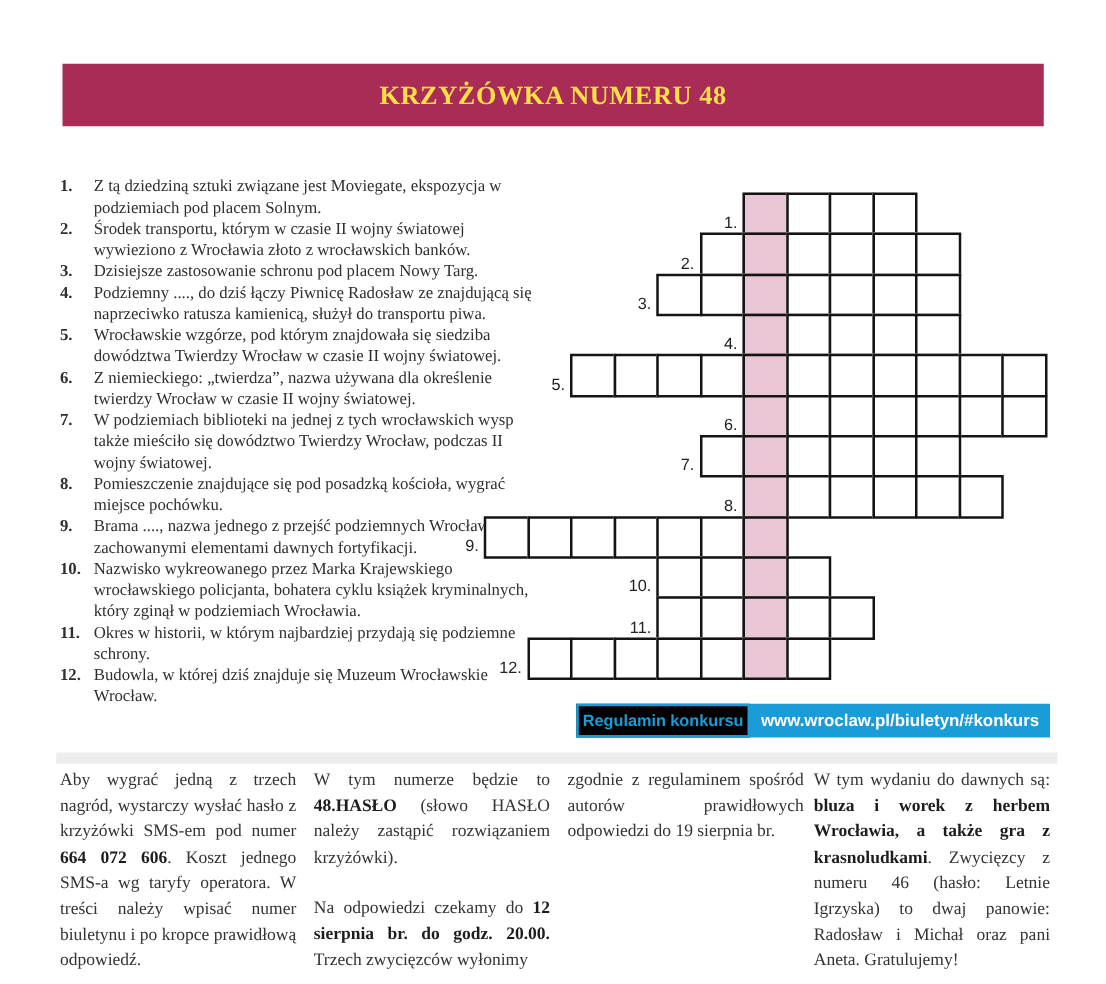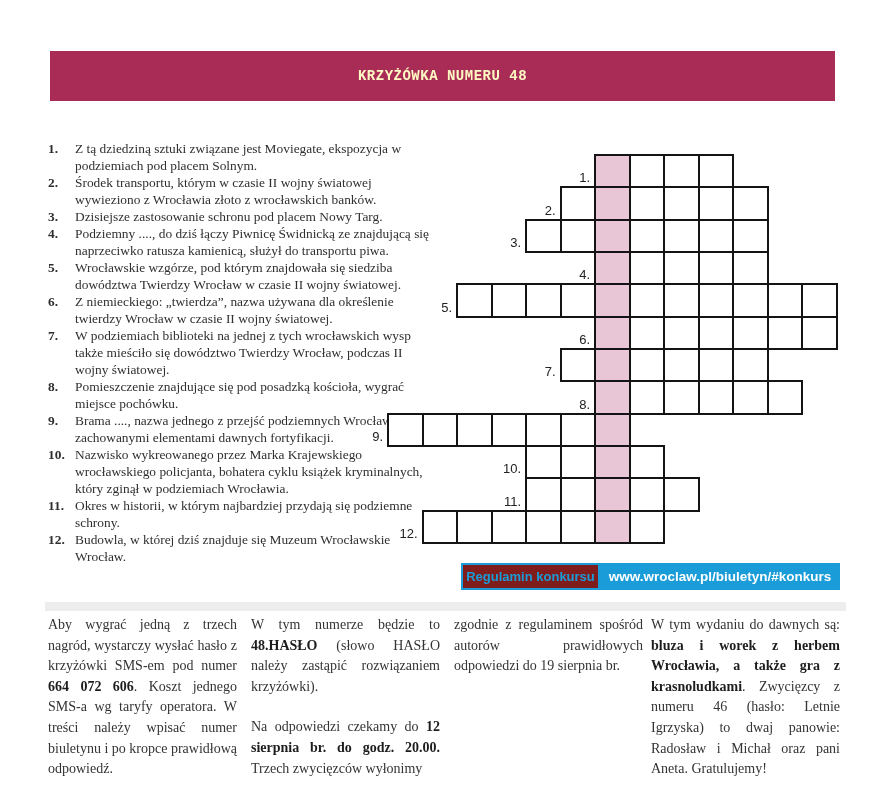--- a/index.html
+++ b/index.html
@@ -1,38 +1,38 @@
 <!DOCTYPE html>
 <html><head>
 <meta charset="utf-8">
 <style>
   html,body { margin:0; padding:0; background:#fff; }
   .page { position:relative; width:885px; height:787px; background:#ffffff; overflow:hidden;
           font-family:"Liberation Serif", serif; }
 
   .banner { position:absolute; left:50px; top:51px; width:785px; height:50px; background:#a82c56;
             display:flex; align-items:center; justify-content:center; }
-  .banner-title { color:#fef9c3; font-family:Liberation Mono, monospace; font-weight:700;
-                  font-size:14px; letter-spacing:0.5px; }
+  .banner-title { color:#fde047; font-family:Liberation Serif, serif; font-weight:700;
+                  font-size:21px; letter-spacing:0.5px; }
 
   .clues { position:absolute; left:48px; top:140px; width:385px; color:#2f2f2f; }
   .clue { display:flex; font-size:13.4px; line-height:17px; }
   .clue-num { flex:0 0 27px; width:27px; font-weight:700; }
   .clue-text { flex:1; }
 
   .grid { position:absolute; left:388px; top:155px; width:450px; height:389px; z-index:2; }
   .cell { position:absolute; box-sizing:border-box; border:2px solid #141414; background:#ffffff; }
   .cell.pink { background:#e9c6d5; }
   .row-label { position:absolute; width:42px; text-align:right; font-family:"Liberation Sans", sans-serif;
                font-size:13px; color:#222222; }
 
   .btn-row { position:absolute; left:461px; top:563px; display:flex; z-index:3;
              font-family:"Liberation Sans", sans-serif; font-weight:700; }
   .btn-outline { box-sizing:border-box; width:139px; height:27px; border:2px solid #1a9cd8;
-                 background:#7f1d1d; color:#1a9cd8; display:flex; align-items:center; justify-content:center;
+                 background:#000000; color:#1a9cd8; display:flex; align-items:center; justify-content:center;
                  font-size:13px; cursor:pointer; }
   .btn-solid { box-sizing:border-box; width:240px; height:27px; background:#1a9cd8; color:#ffffff;
                display:flex; align-items:center; justify-content:center; font-size:13.5px; cursor:pointer; }
 
   .sep { position:absolute; left:45px; top:602px; width:801px; height:9px; background:#ededed; }
 
   .fcol { position:absolute; top:615px; width:189px; font-size:14px; line-height:20.6px;
           text-align:justify; color:#333333; }
   .fcol p { margin:0 0 20px 0; }
   .fcol .b { font-weight:700; color:#1d1d1d; }
@@ -55,21 +55,21 @@
       <div class="clue">
         <span class="clue-num">2.</span>
         <span class="clue-text">Środek transportu, którym w czasie II wojny światowej wywieziono z Wrocławia złoto z wrocławskich banków.</span>
       </div>
       <div class="clue">
         <span class="clue-num">3.</span>
         <span class="clue-text">Dzisiejsze zastosowanie schronu pod placem Nowy Targ.</span>
       </div>
       <div class="clue">
         <span class="clue-num">4.</span>
-        <span class="clue-text">Podziemny ...., do dziś łączy Piwnicę Świdnicką ze znajdującą się naprzeciwko ratusza kamienicą, służył do transportu piwa.</span>
+        <span class="clue-text">Podziemny ...., do dziś łączy Piwnicę Radosław ze znajdującą się naprzeciwko ratusza kamienicą, służył do transportu piwa.</span>
       </div>
       <div class="clue">
         <span class="clue-num">5.</span>
         <span class="clue-text">Wrocławskie wzgórze, pod którym znajdowała się siedziba dowództwa Twierdzy Wrocław w czasie II wojny światowej.</span>
       </div>
       <div class="clue">
         <span class="clue-num">6.</span>
         <span class="clue-text">Z niemieckiego: „twierdza”, nazwa używana dla określenie twierdzy Wrocław w czasie II wojny światowej.</span>
       </div>
       <div class="clue">

